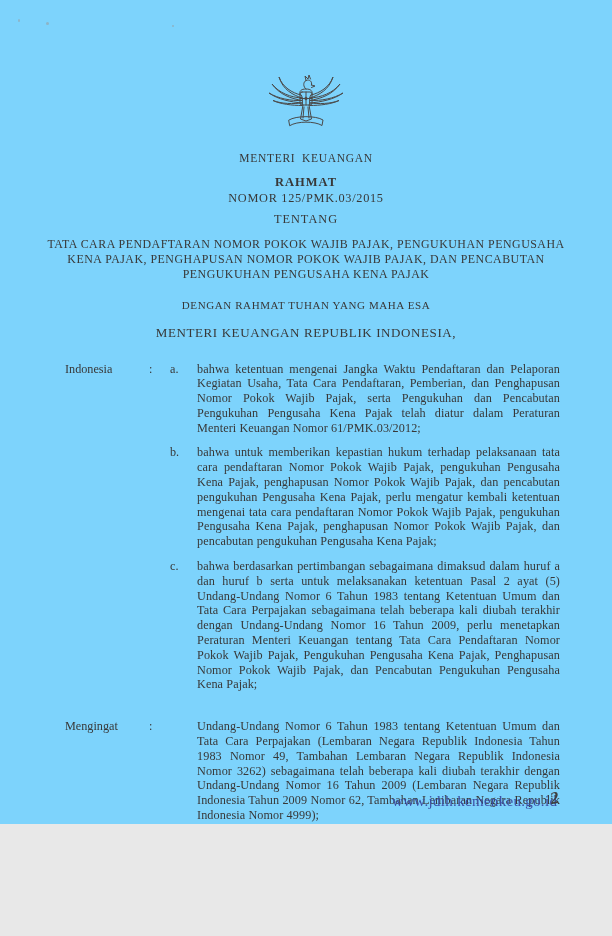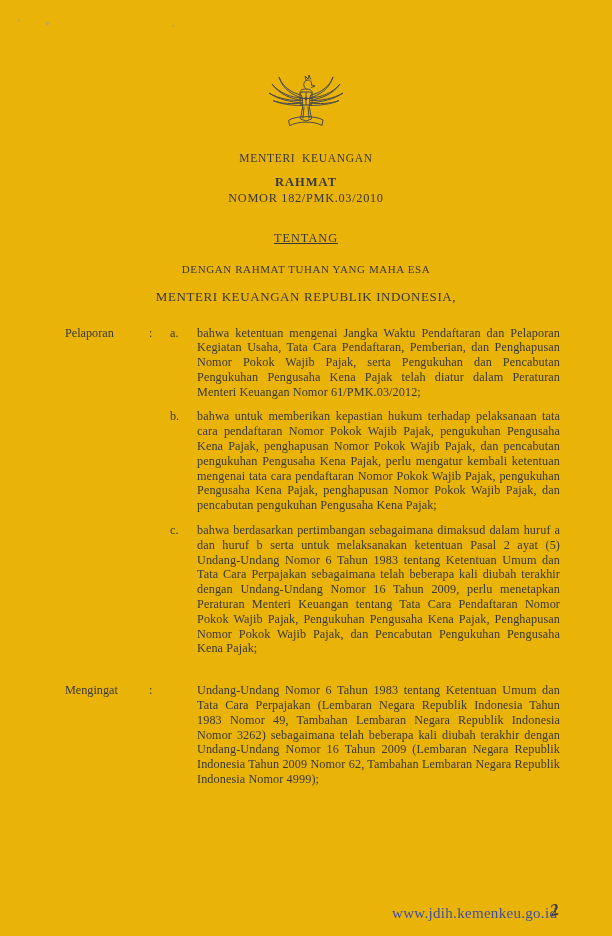--- a/index.html
+++ b/index.html
@@ -1,35 +1,35 @@
 <!DOCTYPE html>
 <html><head>
 <meta charset="utf-8">
 <style>
   html,body{margin:0;padding:0;background:#e8e8e8;}
   .page{
     position:relative;
-    width:612px;height:936px;
+    width:612px;height:824px;
     margin:0 auto;
-    background:#eab308;
+    background:#7dd3fc;
     font-family:"Liberation Serif","DejaVu Serif",serif;
     color:#383838;
     overflow:hidden;
   }
   .speck{position:absolute;background:#9a9a9a;border-radius:50%;opacity:.55;}
 
   .emblem-wrap{padding-top:64px;text-align:center;}
   .emblem-wrap svg{width:80px;height:78px;}
 
   .c{text-align:center;}
   .ministry{font-size:11.5px;line-height:13.5px;letter-spacing:.7px;word-spacing:3px;margin-top:6px;}
   .salinan{font-size:12.5px;font-weight:bold;letter-spacing:1px;margin-top:9px;}
   .reg-title{font-size:12.3px;line-height:14.5px;letter-spacing:.7px;margin-top:12px;}
   .reg-number{font-size:12.3px;letter-spacing:.7px;margin-top:1px;}
-  .tentang{font-size:12.3px;letter-spacing:1px;margin-top:25px;text-decoration:underline;}
+  .tentang{font-size:12.3px;letter-spacing:1px;margin-top:6px;}
   .subject{font-size:11.9px;line-height:15px;letter-spacing:.5px;margin:10px auto 0;max-width:532px;}
   .grace{font-size:11px;letter-spacing:.6px;margin-top:17px;}
   .authority{font-size:13px;letter-spacing:.6px;margin-top:14px;}
 
   .clauses{margin:21px 52px 0 65px;}
   .clause{display:grid;grid-template-columns:84px 21px 1fr;align-items:start;}
   .clause + .clause{margin-top:27px;}
   .clause-label{font-size:12.2px;line-height:14.8px;}
   .clause-colon{font-size:12.2px;line-height:14.8px;}
   .item{display:grid;grid-template-columns:27px 1fr;align-items:start;}
@@ -93,32 +93,33 @@
       <line x1="84" y1="70" x2="86" y2="92"></line>
 
       <path d="M46 96 C60 87 100 87 114 96 L112 107 C98 98 62 98 48 107 Z"></path>
     </svg>
   </div>
 
   <div class="c ministry">MENTERI KEUANGAN</div>
 
   <div class="c salinan">RAHMAT</div>
 
-  <div class="c reg-number">NOMOR 182/PMK.03/2010</div>
+  <div class="c reg-number">NOMOR 125/PMK.03/2015</div>
 
   <div class="c tentang">TENTANG</div>
 
+  <div class="c subject">TATA CARA PENDAFTARAN NOMOR POKOK WAJIB PAJAK, PENGUKUHAN PENGUSAHA KENA PAJAK, PENGHAPUSAN NOMOR POKOK WAJIB PAJAK, DAN PENCABUTAN PENGUKUHAN PENGUSAHA KENA PAJAK</div>
 
   <div class="c grace">DENGAN RAHMAT TUHAN YANG MAHA ESA</div>
   <div class="c authority">MENTERI KEUANGAN REPUBLIK INDONESIA,</div>
 
   <div class="clauses">
 
     <div class="clause">
-      <div class="clause-label">Pelaporan</div>
+      <div class="clause-label">Indonesia</div>
       <div class="clause-colon">:</div>
       <div class="clause-items">
         <div class="item">
           <span class="letter">a.</span>
           <p>bahwa ketentuan mengenai Jangka Waktu Pendaftaran dan Pelaporan Kegiatan Usaha, Tata Cara Pendaftaran, Pemberian, dan Penghapusan Nomor Pokok Wajib Pajak, serta Pengukuhan dan Pencabutan Pengukuhan Pengusaha Kena Pajak telah diatur dalam Peraturan Menteri Keuangan Nomor 61/PMK.03/2012;</p>
         </div>
         <div class="item">
           <span class="letter">b.</span>
           <p>bahwa untuk memberikan kepastian hukum terhadap pelaksanaan tata cara pendaftaran Nomor Pokok Wajib Pajak, pengukuhan Pengusaha Kena Pajak, penghapusan Nomor Pokok Wajib Pajak, dan pencabutan pengukuhan Pengusaha Kena Pajak, perlu mengatur kembali ketentuan mengenai tata cara pendaftaran Nomor Pokok Wajib Pajak, pengukuhan Pengusaha Kena Pajak, penghapusan Nomor Pokok Wajib Pajak, dan pencabutan pengukuhan Pengusaha Kena Pajak;</p>
         </div>

